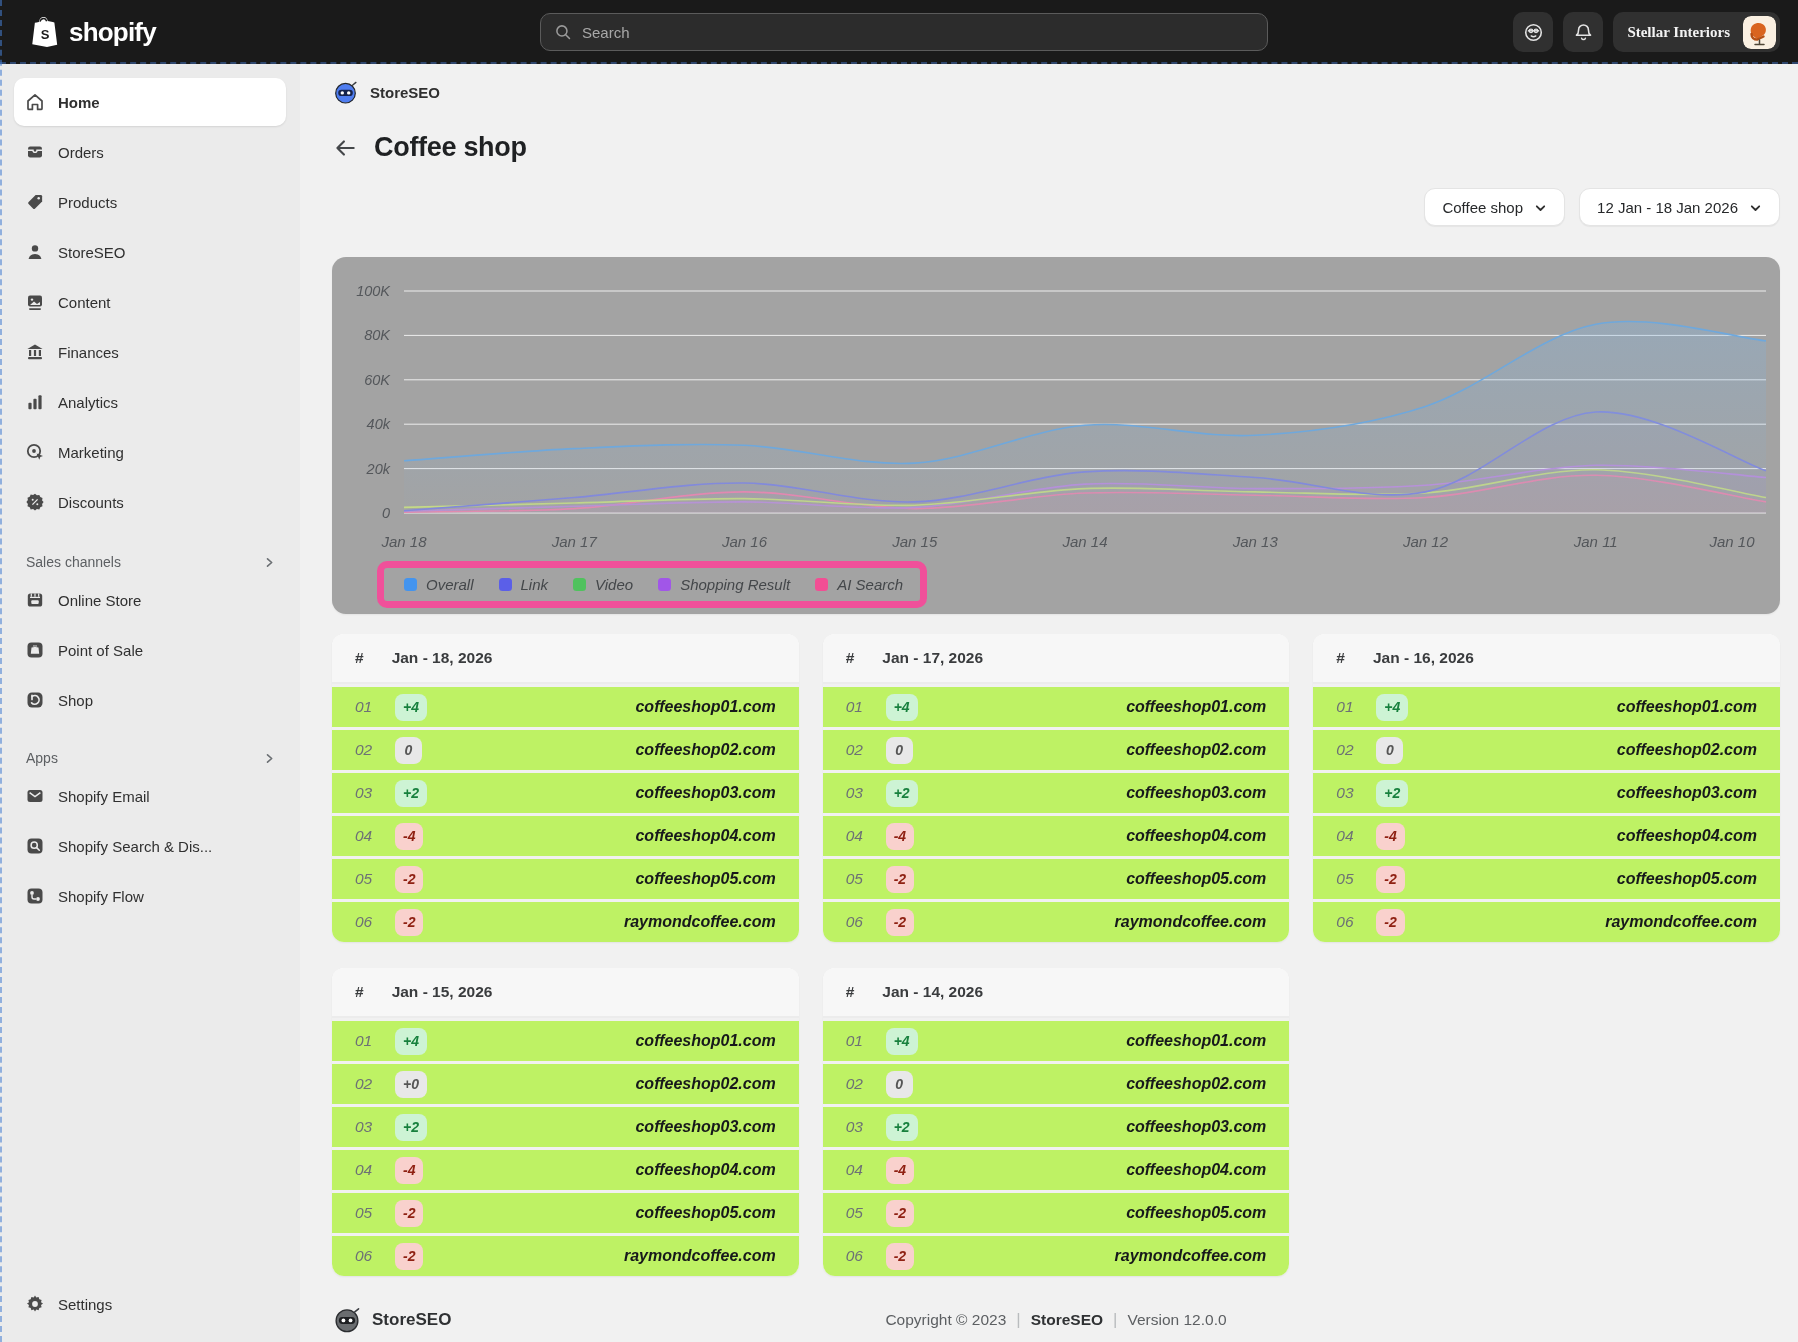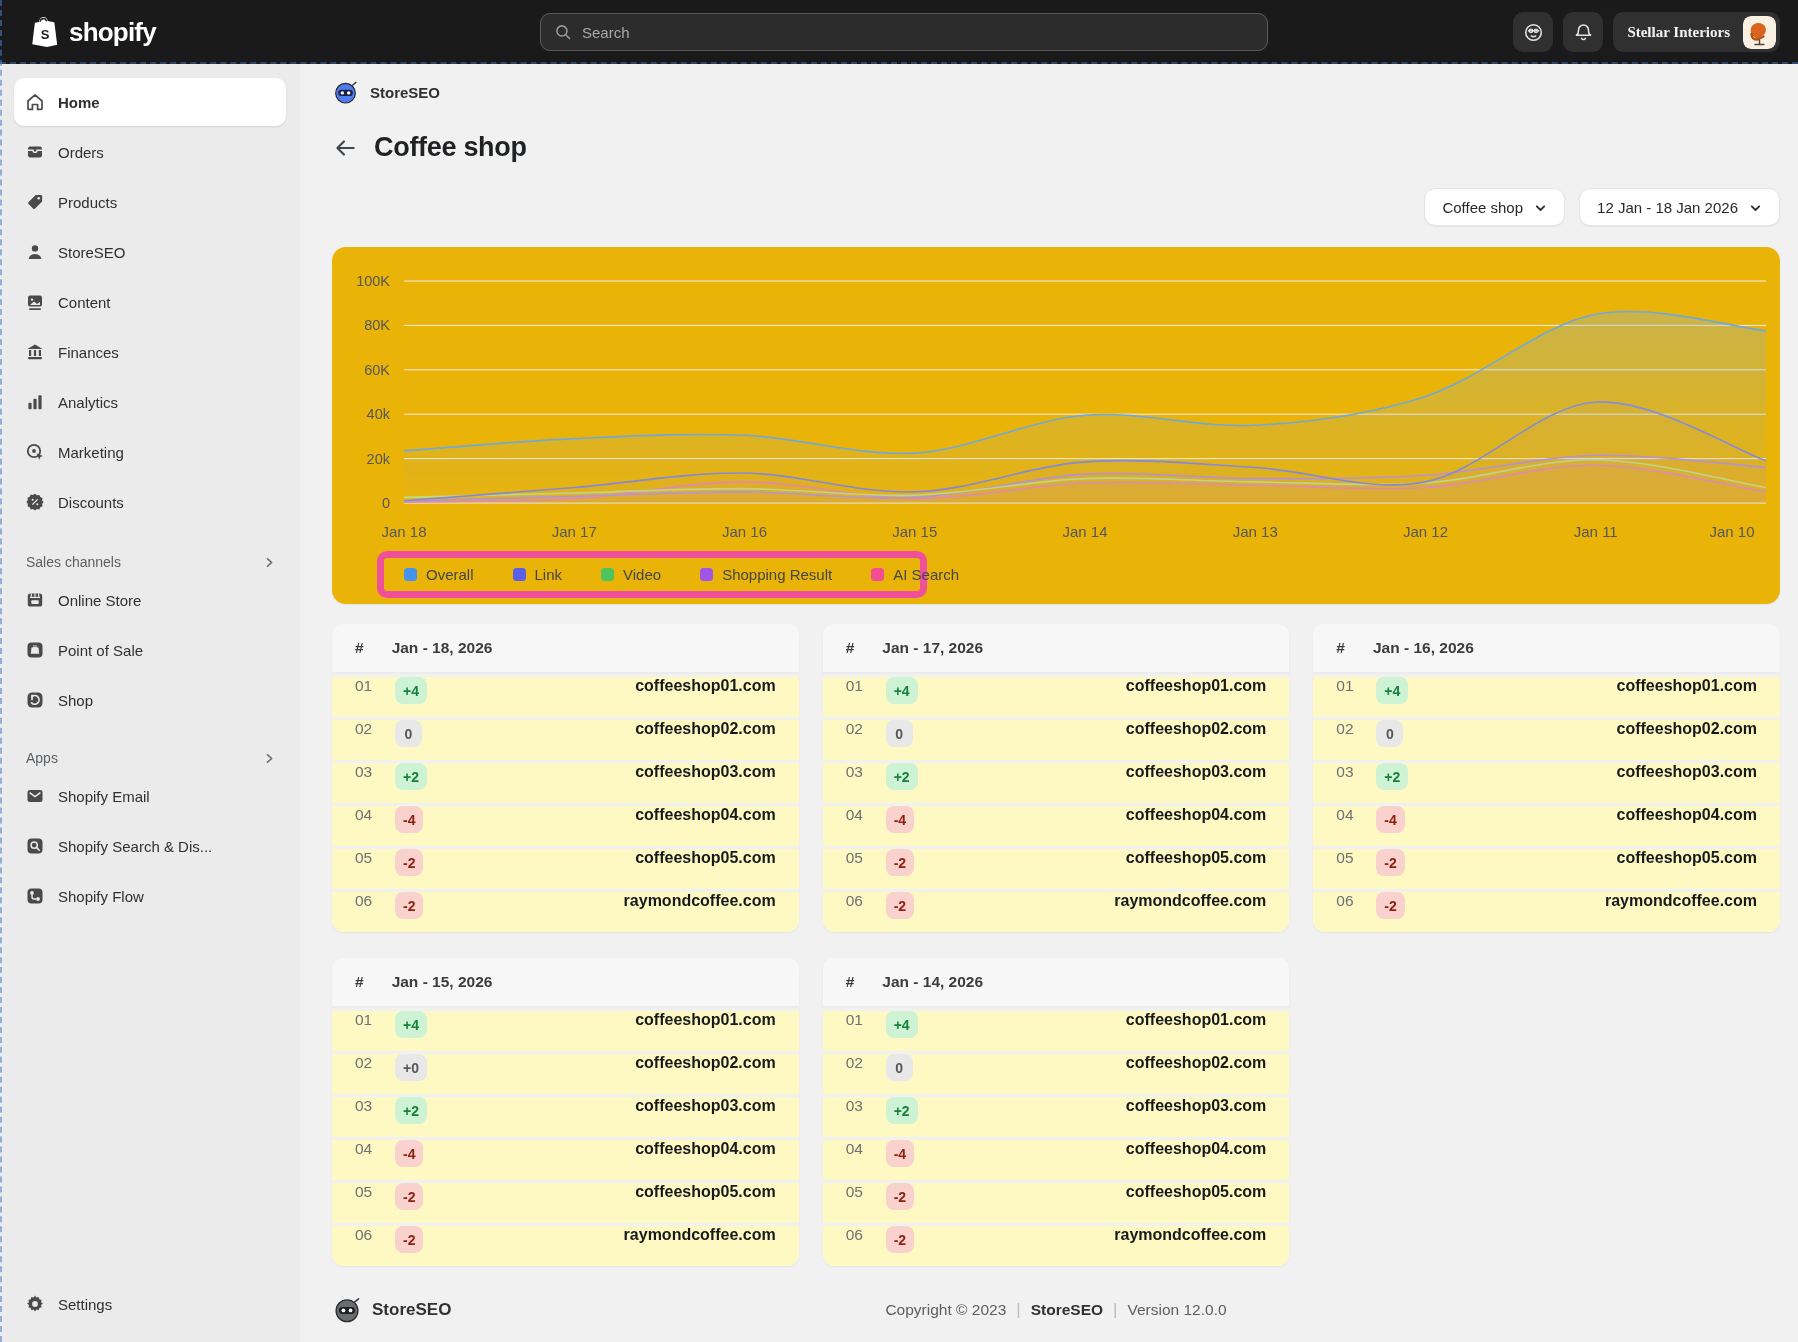--- a/index.html
+++ b/index.html
@@ -60,37 +60,37 @@
   .title-row { display:flex; align-items:center; gap:16px; margin-top:25px; }
   .back-btn { width:26px; height:26px; display:flex; cursor:pointer; }
   .page-title { font-size:27px; font-weight:700; color:#1f2123; letter-spacing:-0.3px; }
   .controls-row { display:flex; justify-content:flex-end; gap:14px; margin-top:25px; }
   .pill-btn { height:38px; background:#fff; border:1px solid #e4e4e4; border-radius:11px;
               display:flex; align-items:center; gap:11px; padding:0 17px; font-size:15px;
               font-weight:500; color:#26282a; box-shadow:0 1px 1px rgba(0,0,0,.05); cursor:pointer; }
   .pill-btn .ic12 { width:13px; height:13px; display:flex; margin-top:2px; }
 
   
-  .chart-card { margin-top:21px; background:#eab308; border-radius:14px;
-                box-shadow:0 1px 2px rgba(0,0,0,.06); padding:12px 0 6px; }
+  .chart-card { margin-top:31px; background:#a3a3a3; border-radius:14px;
+                box-shadow:0 1px 2px rgba(0,0,0,.06); padding:12px 0 6px;font-style:italic; }
   .legend-box { margin-left:45px; width:550px; border-radius:10px;
-                display:flex; align-items:center; gap:39px; padding:8px 20px;
+                display:flex; align-items:center; gap:25px; padding:8px 20px;
                 border:7px solid var(--annot,#f0509a); }
   .legend-item { display:flex; align-items:center; gap:9px; font-size:15px;
                  color:#44474a; cursor:pointer; white-space:nowrap; }
   .legend-swatch { width:13px; height:13px; border-radius:3.5px; flex:0 0 13px; }
 
   
   .cards-grid { display:grid; grid-template-columns:repeat(3,1fr); gap:26px 24px; margin-top:20px; }
   .rank-card { background:#fff; border-radius:12px; box-shadow:0 1px 2px rgba(0,0,0,.06); overflow:hidden; }
   .rank-head { height:50px; background:#f7f7f7; display:flex; align-items:center; gap:28px;
                padding:0 23px; font-size:15.5px; font-weight:600; color:#3a3c3e;
                border-bottom:2px solid #ececec; }
-  .rank-row { height:43px; display:flex; padding:0 23px;
-              border-top:3px solid #f1f1f1; background:#fef9c3; }
+  .rank-row { height:43px; display:flex; align-items:center; padding:0 23px;
+              border-top:3px solid #f1f1f1; background:#bef264;font-style:italic; }
   .rank-row:first-of-type { border-top:none; }
   .rank-num { width:30px; color:#6d7175; font-size:15.5px; }
   .badge { margin-left:10px; min-width:27px; height:27px; border-radius:8px; display:flex;
            align-items:center; justify-content:center; padding:0 8px; font-size:14px; font-weight:700; }
   .badge.up      { background:var(--up-bg,#cdf3d4);  color:var(--up-tx,#17803d); }
   .badge.neutral { background:var(--nu-bg,#e8e8e8);  color:var(--nu-tx,#565656); }
   .badge.down    { background:var(--dn-bg,#f9d1cd);  color:var(--dn-tx,#8f2012); }
   .rank-domain { margin-left:auto; font-size:16px; font-weight:700; color:#17191b; }
 
   

